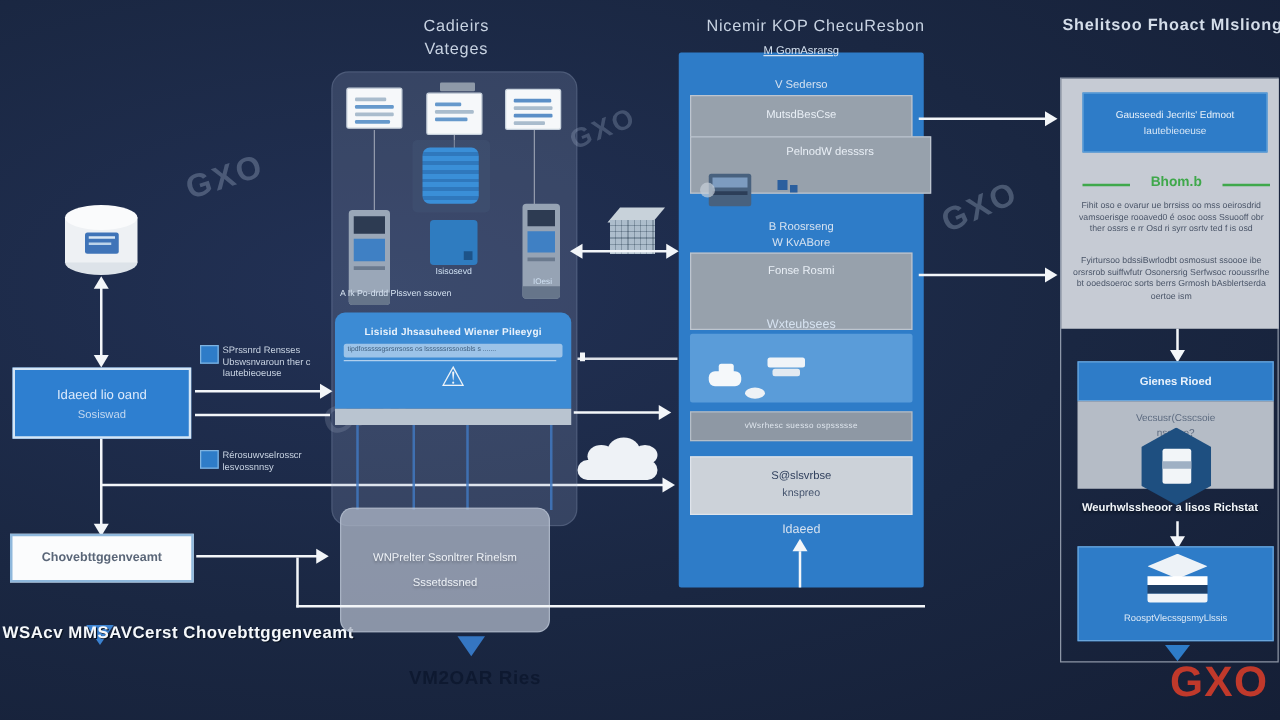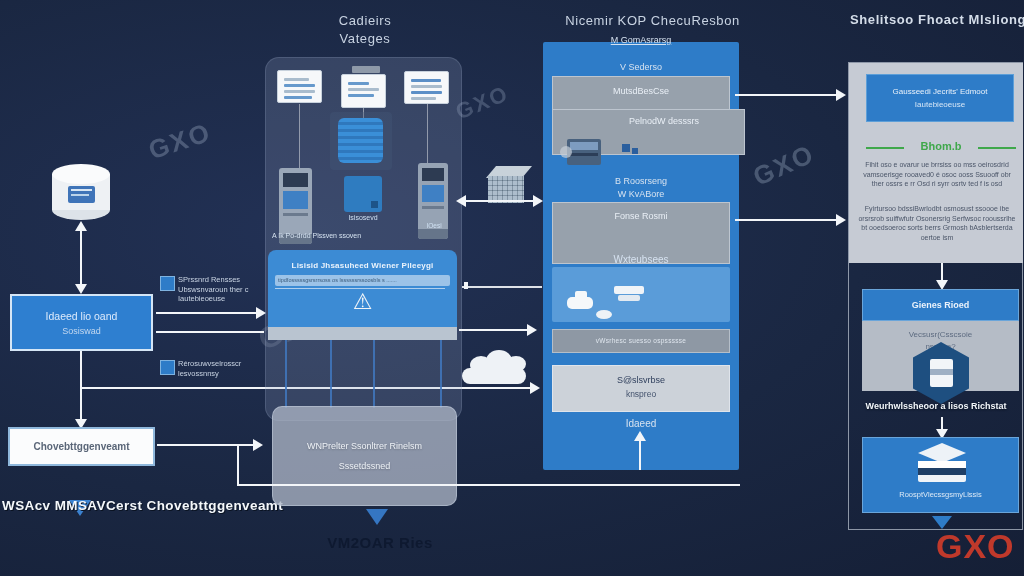--- a/index.html
+++ b/index.html
@@ -145,21 +145,21 @@
     <div style="margin:2px 12px 0 7px;height:1px;background:rgba(255,255,255,.6);"></div>
     <div style="text-align:center;margin-top:2px;font-size:22px;color:#f0f4f8;line-height:22px;">⚠</div>
   </div>
   <div class="abs" style="left:268px;top:327px;width:189px;height:13px;background:#b9c4d0;"></div>
 
   <div class="abs" style="left:285px;top:340px;width:2px;height:68px;background:rgba(65,120,190,.85);"></div>
   <div class="abs" style="left:330px;top:340px;width:2px;height:68px;background:rgba(65,120,190,.85);"></div>
   <div class="abs" style="left:373px;top:340px;width:2px;height:68px;background:rgba(65,120,190,.85);"></div>
   <div class="abs" style="left:440px;top:340px;width:2px;height:68px;background:rgba(65,120,190,.85);"></div>
 
-  <div class="abs" style="left:272px;top:406px;width:185px;height:100px;background:rgba(170,180,196,.78);border:1px solid rgba(200,210,225,.5);border-radius:10px;box-sizing:border-box;display:flex;flex-direction:column;justify-content:center;text-align:center;z-index:5;">
+  <div class="abs" style="left:272px;top:406px;width:168px;height:100px;background:rgba(170,180,196,.78);border:1px solid rgba(200,210,225,.5);border-radius:10px;box-sizing:border-box;display:flex;flex-direction:column;justify-content:center;text-align:center;z-index:5;">
     <span style="color:#eef2f7;font-size:9px;text-shadow:0 1px 2px rgba(0,0,0,.25);">WNPrelter Ssonltrer Rinelsm</span>
     <span style="color:#eef2f7;font-size:9px;margin-top:10px;text-shadow:0 1px 2px rgba(0,0,0,.25);">Sssetdssned</span>
   </div>
   <div class="blue-arr-d" style="left:366px;top:509px;border-top-color:#3576c2;"></div>
   <div class="abs" style="left:300px;top:534px;width:160px;text-align:center;color:#0e1930;font-size:15px;font-weight:bold;letter-spacing:.5px;">VM2OAR Ries</div>
 
   <div class="abs" style="left:491px;top:166px;width:36px;height:12px;background:#c8d2da;transform:skewX(-40deg);"></div>
   <div class="abs" style="left:488px;top:176px;width:36px;height:27px;background:repeating-linear-gradient(90deg,#dfe6ec 0 4px,#aab6c0 4px 5px),repeating-linear-gradient(180deg,rgba(223,230,236,.9) 0 4px,#aab6c0 4px 5px);background-blend-mode:multiply;background-color:#dfe6ec;"></div>
   <div class="hline" style="left:462px;top:200px;width:78px;"></div>
   <div class="arr-l" style="left:456px;top:195px;"></div>

